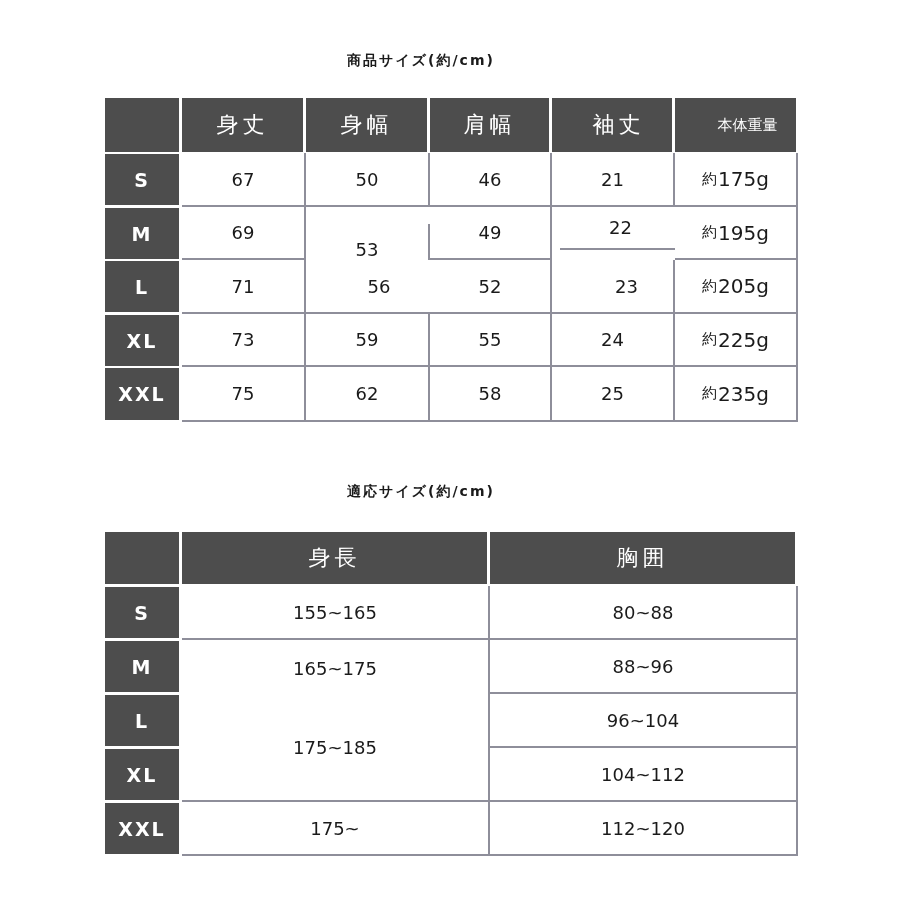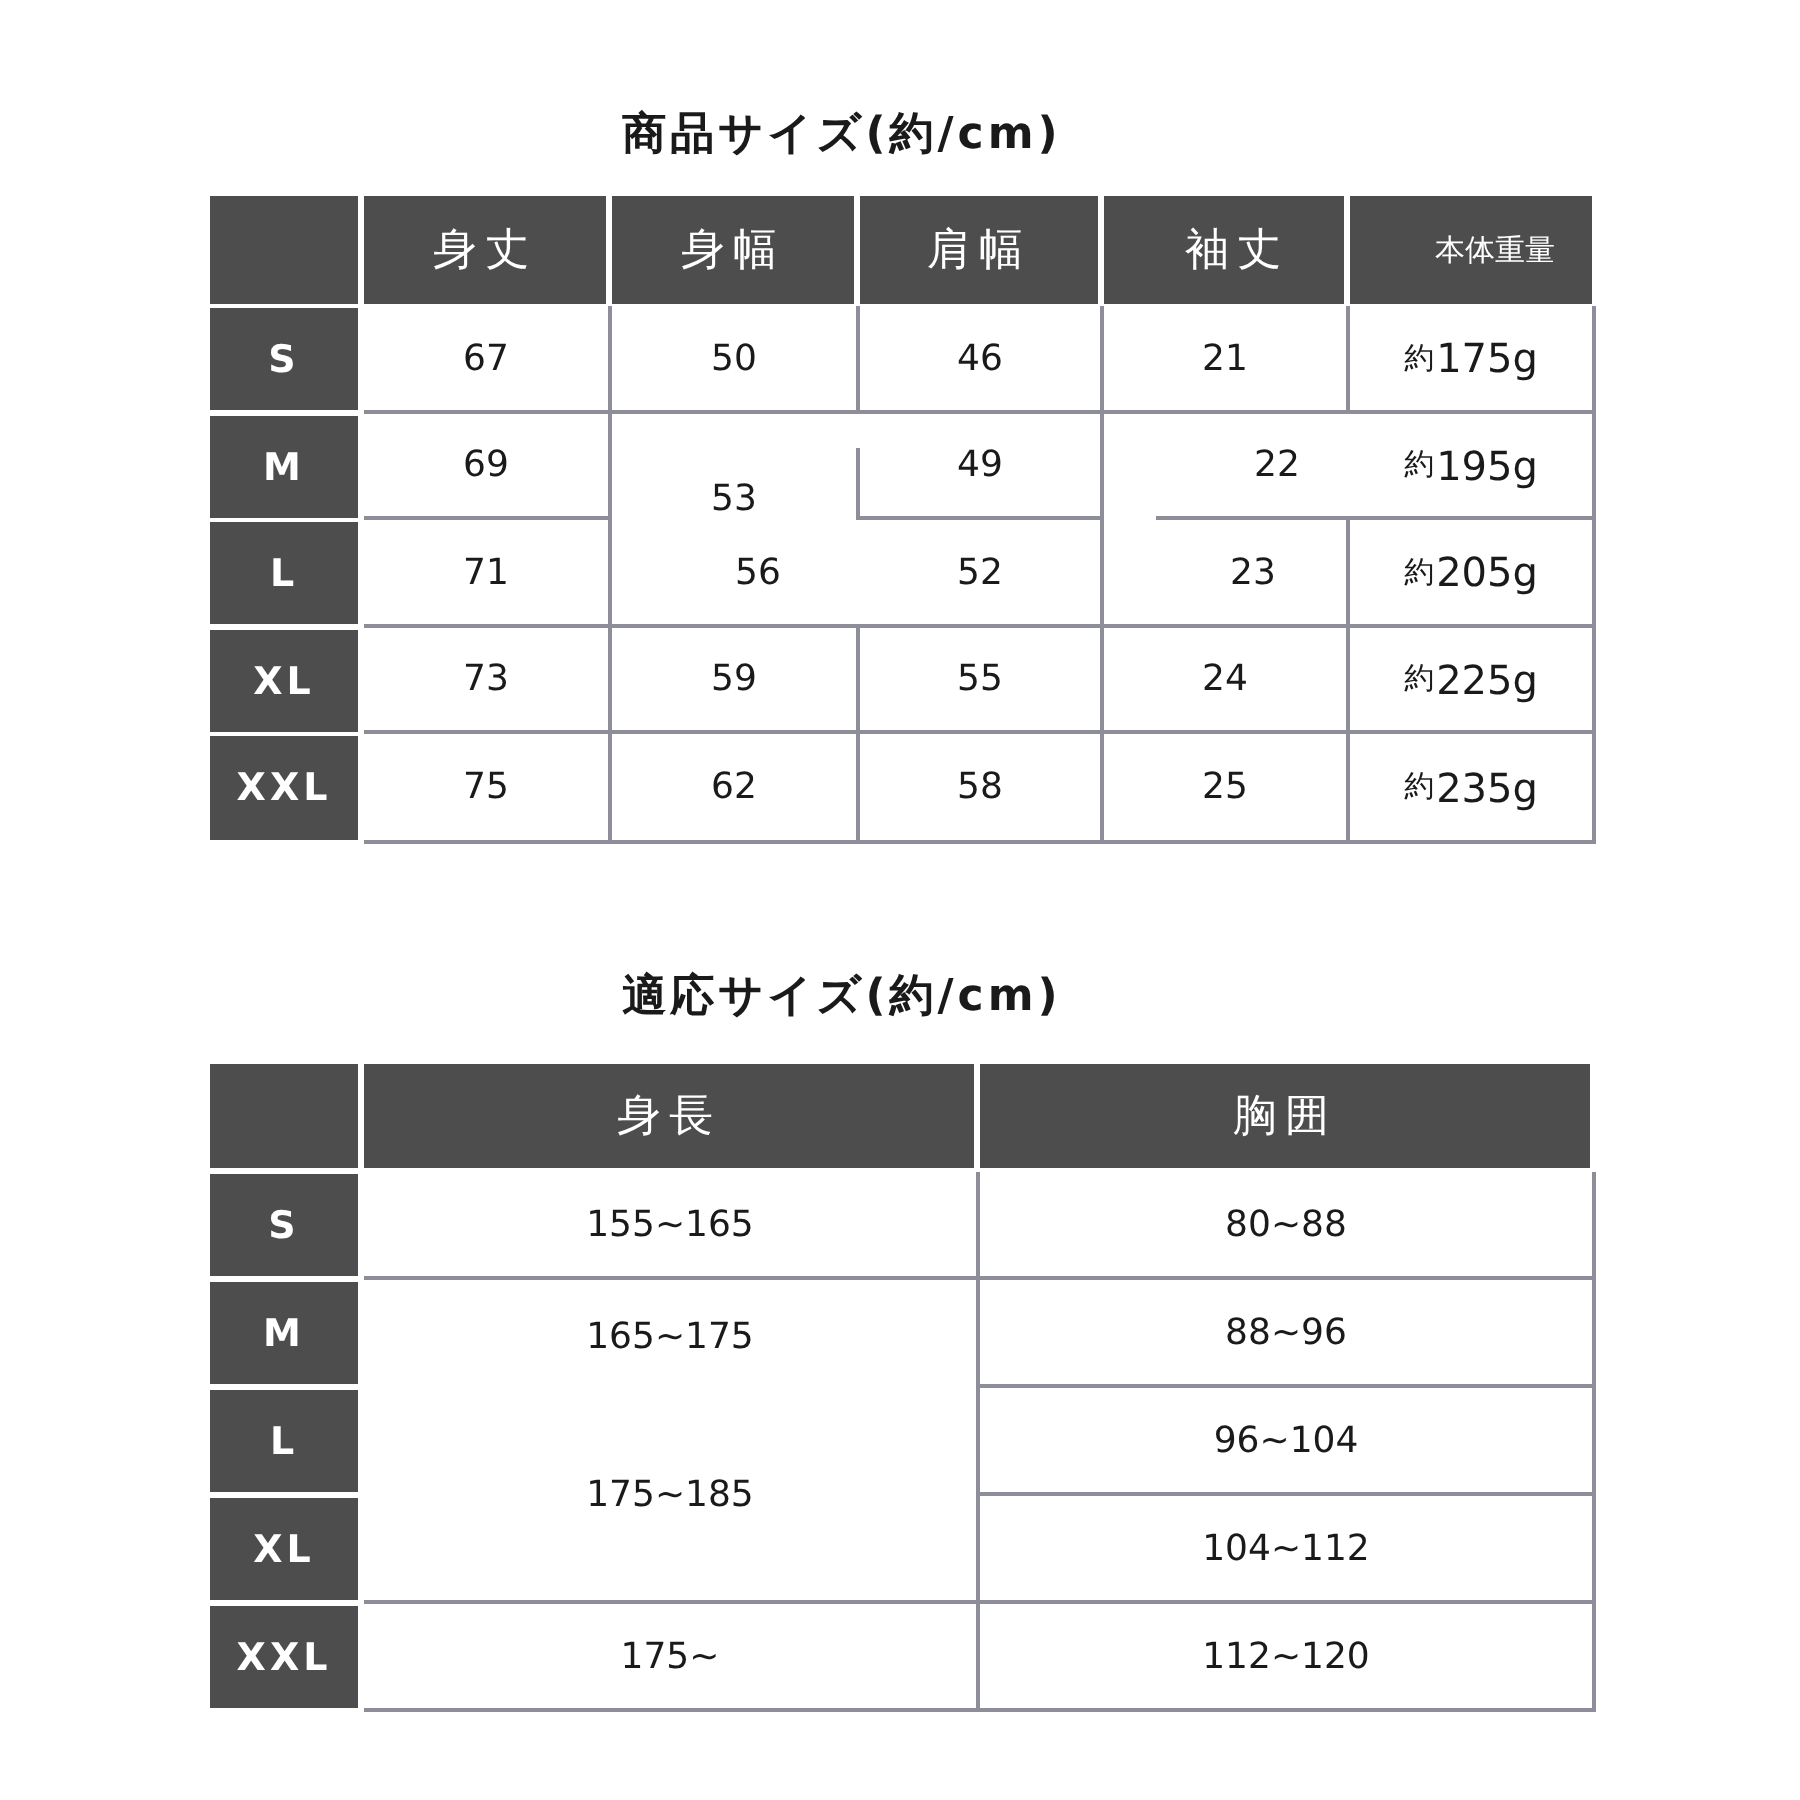--- a/index.html
+++ b/index.html
@@ -3,21 +3,21 @@
   <meta charset="utf-8">
   <style>
     html, body { margin: 0; padding: 0; }
     body {
       width: 900px; height: 900px; background: #ffffff; position: relative;
       font-family: "DejaVu Sans", "Liberation Sans", sans-serif; color: #1a1a1a;
       overflow: hidden;
     }
     .title {
       position: absolute; left: 0; width: 842px; text-align: center;
-      font-size: 22px; font-weight: bold; letter-spacing: 2px; color: #1a1a1a;
+      font-size: 14px; font-weight: bold; letter-spacing: 2px; color: #1a1a1a;
     }
     #t1-title { top: 52px; }
     #t2-title { top: 483px; }
 
     .grid { position: absolute; }
     .cell {
       position: absolute; box-sizing: border-box;
       display: flex; align-items: center; justify-content: center;
       font-size: 18px; color: #1a1a1a;
     }
@@ -59,21 +59,21 @@
   <div class="cell body-cell" style="left:552px;top:153px;width:123px;height:54px;">21</div>
   <div class="cell body-cell weight" style="left:675px;top:153px;width:123px;height:54px;">
       <span class="pre">約</span>
       <span>175g</span>
     </div>
 
   <div class="cell lbl" style="left:105px;top:208px;width:74px;height:51px;">M</div>
   <div class="cell body-cell" style="left:182px;top:207px;width:124px;height:53px;">69</div>
   <div class="cell body-cell" style="left:306px;top:224px;width:124px;height:53px;">53</div>
   <div class="cell body-cell" style="left:430px;top:207px;width:122px;height:53px;">49</div>
-  <div class="cell body-cell" style="left:578px;top:207px;width:123px;height:53px;text-align:center;">22</div>
+  <div class="cell body-cell" style="left:560px;top:207px;width:123px;height:43px;text-align:center;">22</div>
   <div class="cell body-cell weight" style="left:675px;top:207px;width:123px;height:53px;">
       <span class="pre">約</span>
       <span>195g</span>
     </div>
 
   <div class="cell lbl" style="left:105px;top:261px;width:74px;height:51px;">L</div>
   <div class="cell body-cell" style="left:182px;top:260px;width:124px;height:54px;">71</div>
   <div class="cell body-cell" style="left:306px;top:260px;width:148px;height:54px;">56</div>
   <div class="cell body-cell" style="left:430px;top:260px;width:122px;height:54px;">52</div>
   <div class="cell body-cell" style="left:552px;top:260px;width:123px;height:54px;padding-left:28px;">23</div>

